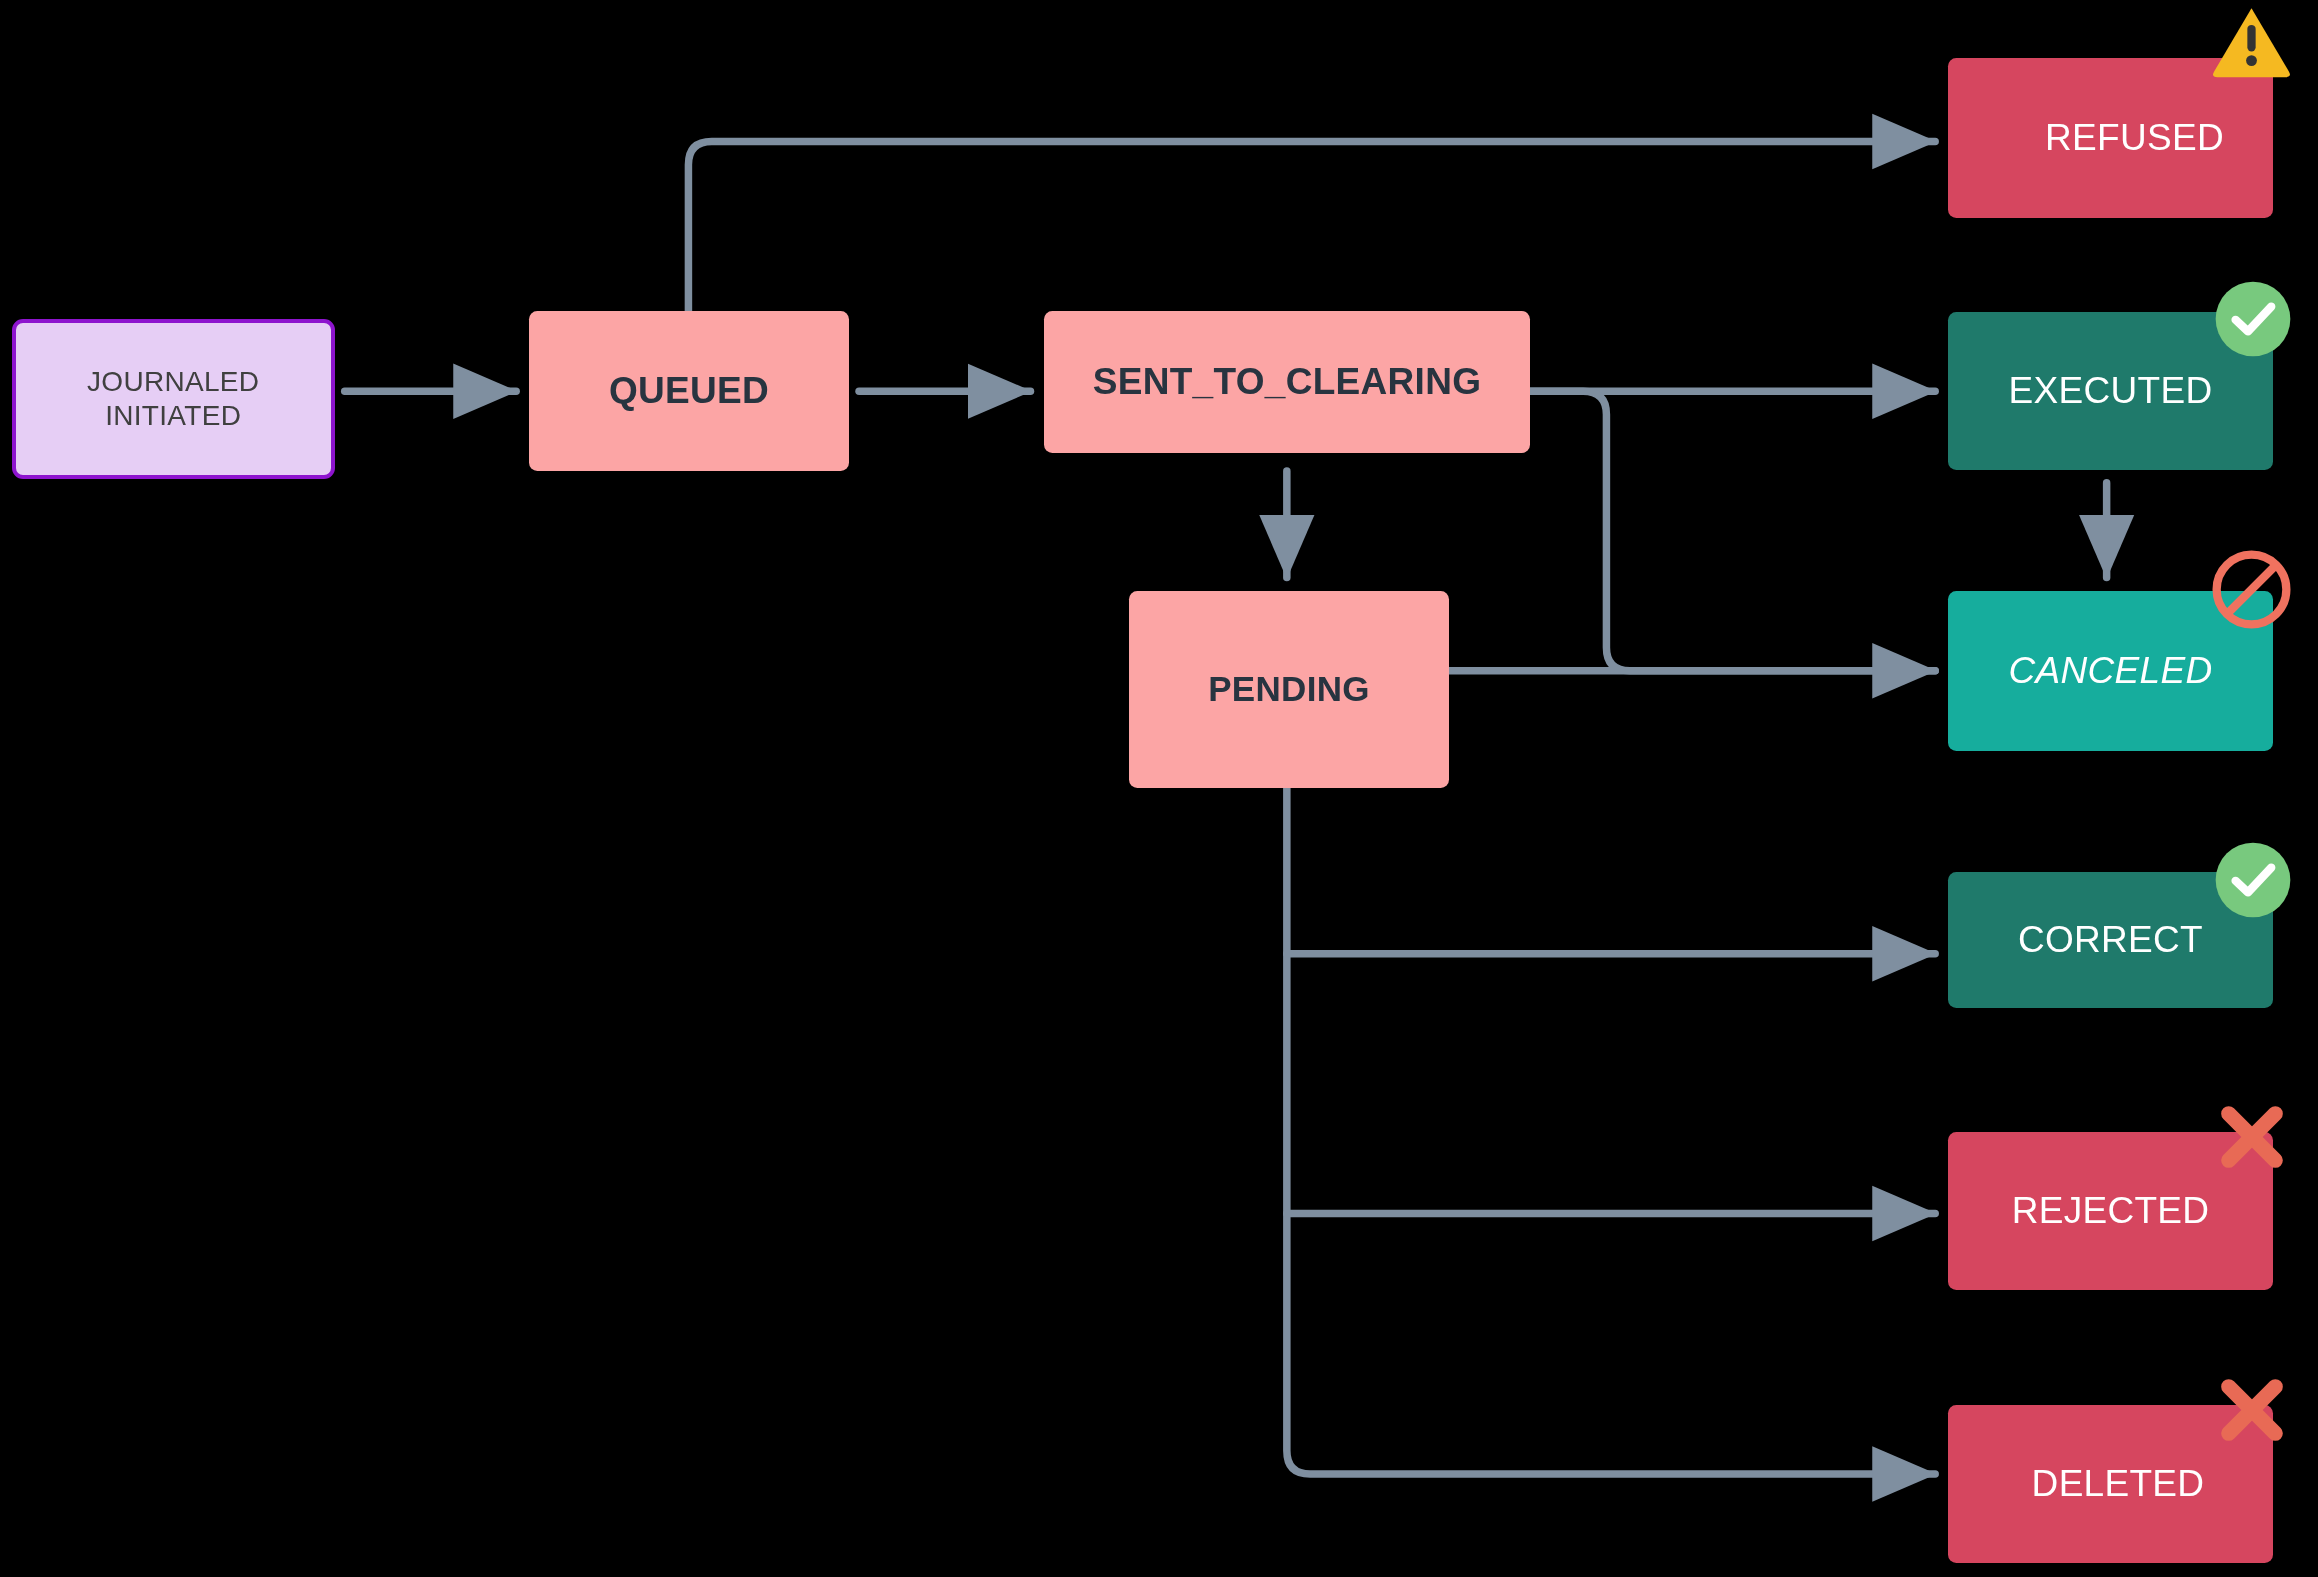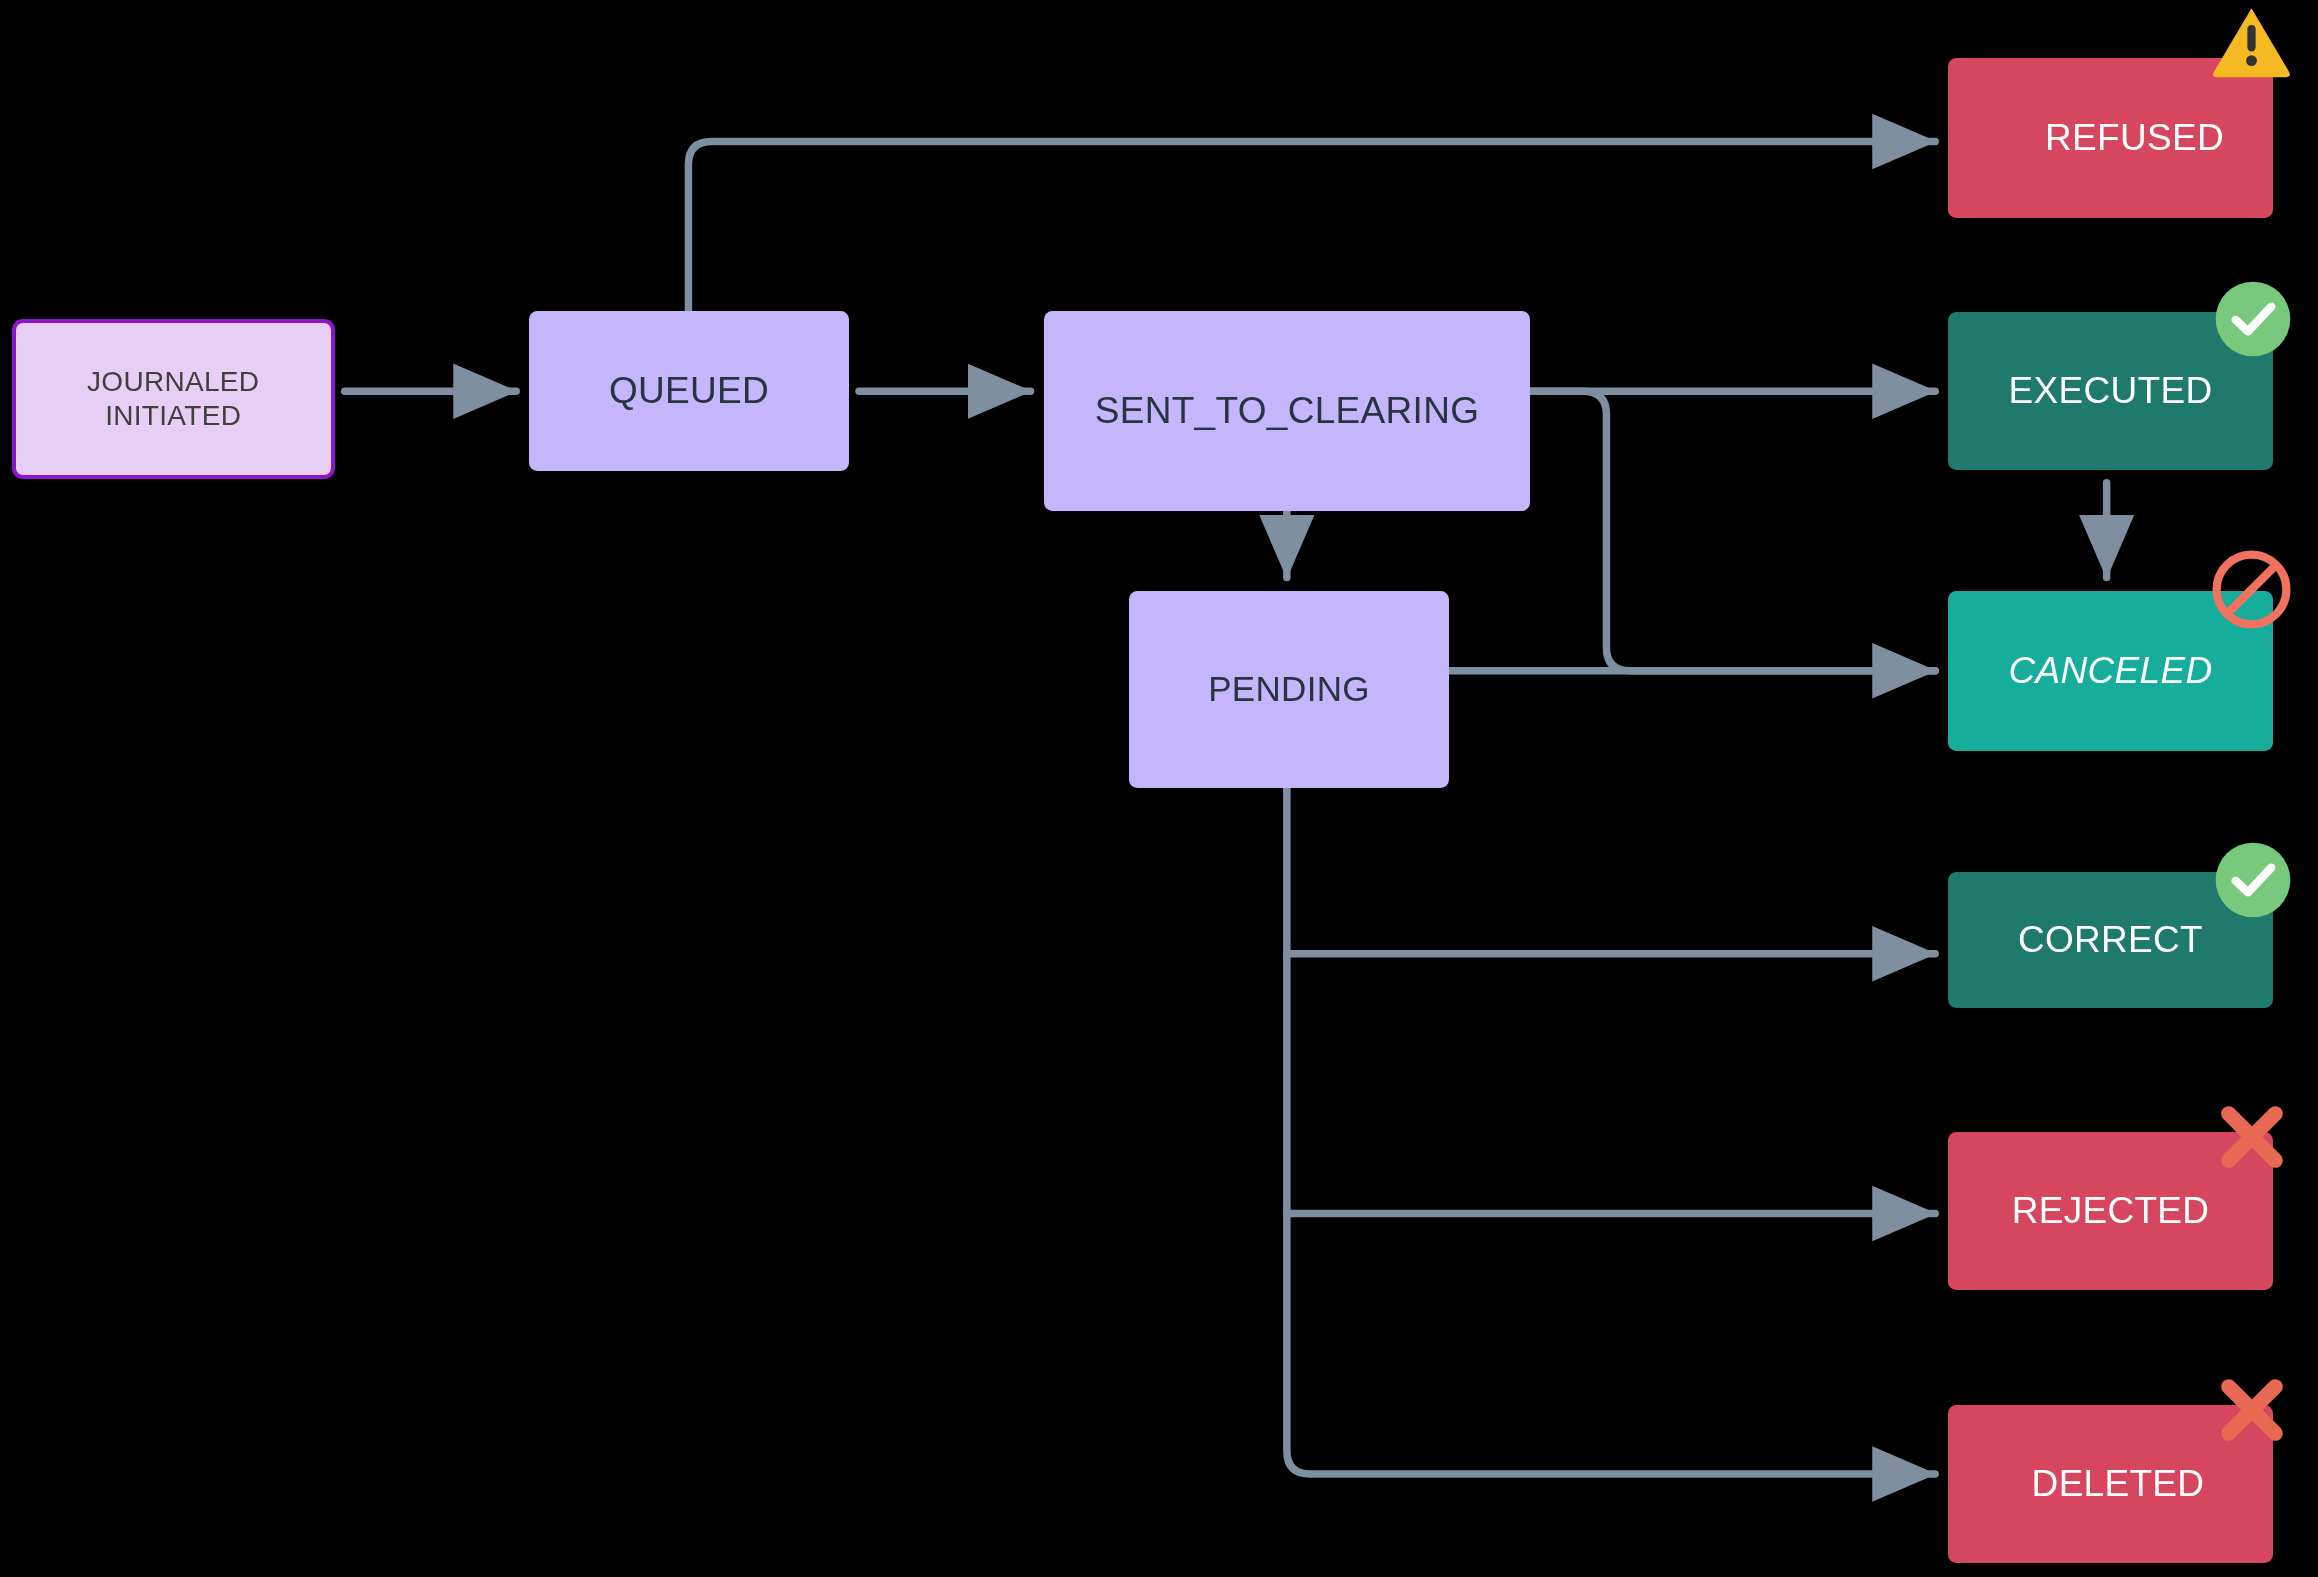--- a/index.html
+++ b/index.html
@@ -39,23 +39,24 @@
   }
   .n-start {
     background: #E6CEF5;
     border: 4.2px solid #8E14CE;
     border-radius: 11px;
     color: #404040;
     font-size: 28px;
     margin-top: 8px;
   }
   .n-process {
-    background: #c4b5fd;
+    background: #fca5a5;
     color: #283440;
     font-size: 37px;
+    font-weight: bold;
   }
   .n-good {
     background: #1F7A6B;
     color: #FFFFFF;
     font-size: 37px;
   }
   .n-cancel {
     background: #16AD9D;
     color: #FFFFFF;
     font-size: 37px;
@@ -109,21 +110,21 @@
 
   <div class="node n-start" style="left:11.7px; top:311px; width:323px; height:160px;">
     <span class="label">JOURNALED
 INITIATED</span>
   </div>
 
   <div class="node n-process" style="left:529px; top:311px; width:320px; height:160px;">
     <span class="label">QUEUED</span>
   </div>
 
-  <div class="node n-process" style="left:1044px; top:311px; width:486px; height:200px;">
+  <div class="node n-process" style="left:1044px; top:311px; width:486px; height:142px;">
     <span class="label">SENT_TO_CLEARING</span>
   </div>
 
   <div class="node n-process" style="left:1129px; top:591px; width:320px; height:197px; font-size:35px;">
     <span class="label">PENDING</span>
   </div>
 
   <div class="node n-bad" style="left:1948px; top:58px; width:325px; height:160px;padding-left:48px;">
     <span class="label">REFUSED</span>
   </div>

